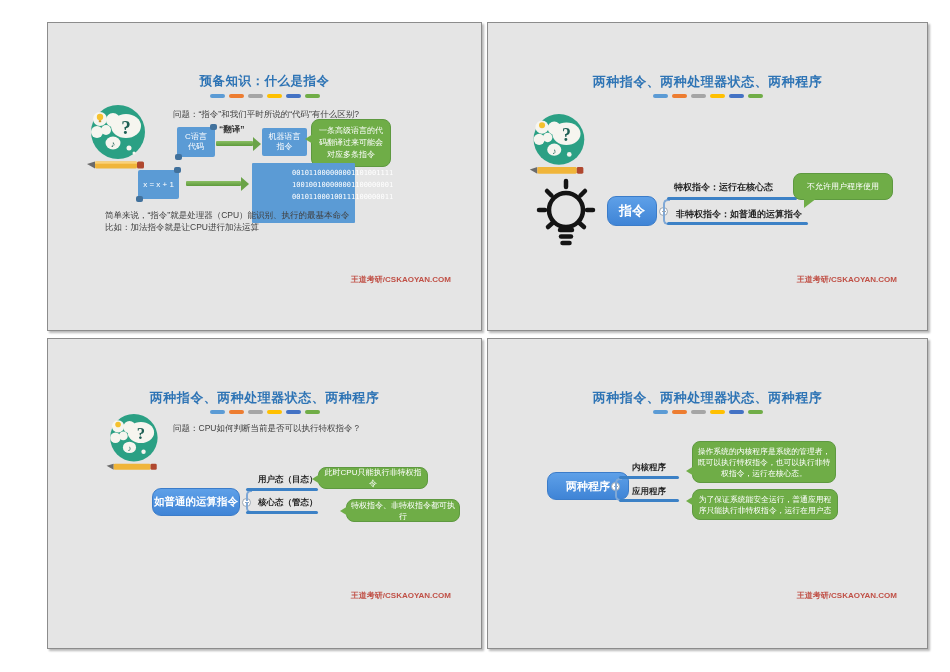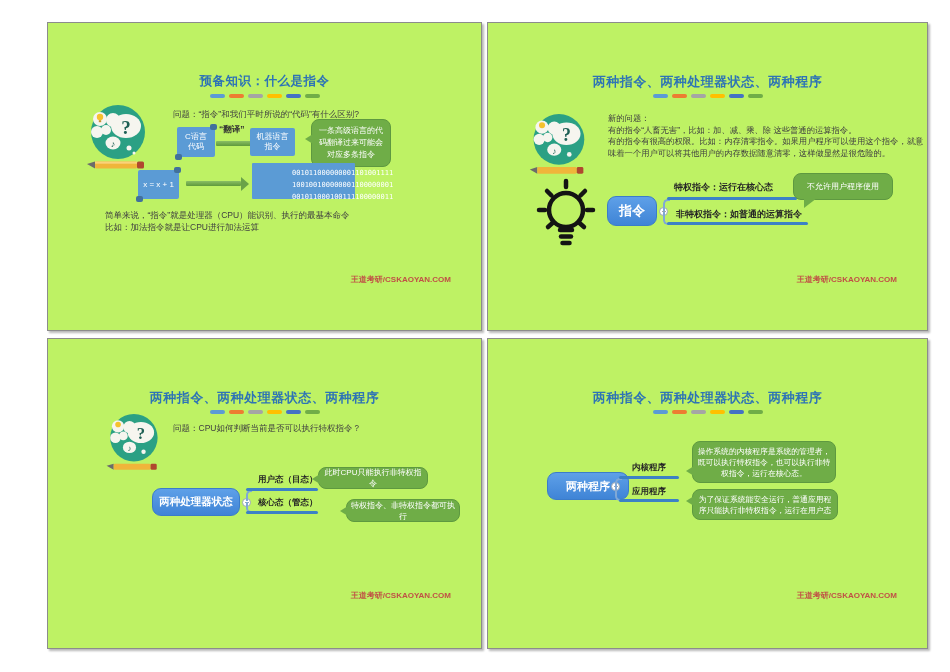--- a/index.html
+++ b/index.html
@@ -1,18 +1,18 @@
 <!DOCTYPE html>
 <html><head>
 <meta charset="utf-8">
 <style>
   html,body{margin:0;padding:0;background:#ffffff;}
   #canvas{position:relative;width:950px;height:672px;background:#ffffff;overflow:hidden;
           font-family:"Liberation Sans",sans-serif;color:#3c3c3c;}
-  .slide{position:absolute;background:#bef264;border:1px solid #8c8c8c;
+  .slide{position:absolute;background:#e5e5e5;border:1px solid #8c8c8c;
          box-shadow:2px 2px 2px rgba(0,0,0,.28);}
   #s1{left:47px;top:22px;width:433px;height:307px;}
   #s2{left:487px;top:22px;width:439px;height:307px;}
   #s3{left:47px;top:338px;width:433px;height:309px;}
   #s4{left:487px;top:338px;width:439px;height:309px;}
 
   .ml{white-space:pre-line;}
   .title{position:absolute;top:50px;left:0;right:0;text-align:center;color:#2E74B5;
          font-weight:bold;font-size:13px;letter-spacing:.5px;}
   .dashes{position:absolute;top:71px;left:0;right:0;display:flex;justify-content:center;gap:4px;}
@@ -66,25 +66,25 @@
   .fkb{position:absolute;border-left:2px solid #7FA8D6;border-bottom:2px solid #7FA8D6;
         border-radius:0 0 0 5px;box-sizing:border-box;}
 
   
   #s1 .title{font-size:12.5px;}
   #s1 .think{left:36px;top:79px;}
   #s1 .q1{left:125px;top:86px;}
   #s1 .scroll-c{left:129px;top:104px;width:38px;height:30px;font-size:8px;line-height:10px;}
   #s1 .trans{left:171px;top:101px;font-size:8.5px;font-weight:bold;color:#333;position:absolute;}
   #s1 .arrow1{left:168px;top:118px;width:37px;}
-  #s1 .mlang{left:202px;top:105px;width:45px;height:28px;font-size:8px;line-height:10px;}
+  #s1 .mlang{left:214px;top:105px;width:45px;height:28px;font-size:8px;line-height:10px;}
   #s1 .bubble1{left:263px;top:96px;width:80px;height:48px;font-size:8px;line-height:12px;}
   #s1 .scroll-x{left:90px;top:147px;width:41px;height:29px;font-size:8px;}
   #s1 .arrow2{left:138px;top:158px;width:55px;}
-  #s1 .binbox{left:204px;top:140px;width:103px;height:36px;padding-left:40px;}
+  #s1 .binbox{left:204px;top:140px;width:103px;height:60px;padding-left:40px;}
   #s1 .body1{left:57px;top:187px;}
 
   
   #s2 .think{left:39px;top:88px;}
   #s2 .intro{left:120px;top:90px;width:316px;font-size:8.3px;}
   #s2 .bulb{left:46px;top:155px;position:absolute;}
   #s2 .node2{left:119px;top:173px;width:50px;height:30px;font-size:13px;}
   #s2 .conn2{left:171px;top:184px;}
   #s2 .fkt2{left:175px;top:176px;width:7px;height:12px;}
   #s2 .fkb2{left:175px;top:189px;width:7px;height:13px;}
@@ -194,24 +194,20 @@
       <circle cx="22" cy="28" r="5" fill="#F6F5EF"></circle>
       <ellipse cx="29" cy="41" rx="7.5" ry="6.5" fill="#F6F5EF"></ellipse>
       <circle cx="45" cy="46" r="2.5" fill="#F6F5EF"></circle>
       <text x="42" y="25" font-size="19" font-weight="bold" fill="#1E5F54" text-anchor="middle" dominant-baseline="central" font-family="Liberation Serif,serif">?</text>
       <circle cx="16" cy="15" r="3.2" fill="#F5C12E"></circle>
       <text x="29" y="42" font-size="9" fill="#1E5F54" text-anchor="middle" dominant-baseline="central">♪</text>
       <polygon points="3,62 11,59.5 11,66.5" fill="#6b6b6b"></polygon>
       <rect x="11" y="59.5" width="42" height="7" rx="1.5" fill="#F0B53A"></rect>
       <rect x="53" y="59.5" width="7" height="7" rx="1.5" fill="#B0482F"></rect>
     </svg>
-    <div class="txt intro ml">新的问题：
-有的指令“人畜无害”，比如：加、减、乘、除 这些普通的运算指令。
-有的指令有很高的权限。比如：内存清零指令。如果用户程序可以使用这个指令，就意
-味着一个用户可以将其他用户的内存数据随意清零，这样做显然是很危险的。</div>
     <svg class="bulb" width="64" height="74" viewBox="0 0 64 74">
       <g stroke="#141414" stroke-width="4.5" fill="none" stroke-linecap="round">
         <circle cx="32" cy="32" r="17"></circle>
         <path d="M26 52 L38 52"></path>
           <path d="M27 58.5 L37 58.5"></path>
           <path d="M28.5 65 L35.5 65"></path>
         <path d="M32 3 L32 9"></path>
           <path d="M13 13 L17.5 17.5"></path>
           <path d="M51 13 L46.5 17.5"></path>
         <path d="M5 32 L11 32"></path>
@@ -252,21 +248,21 @@
       <ellipse cx="29" cy="41" rx="7.5" ry="6.5" fill="#F6F5EF"></ellipse>
       <circle cx="45" cy="46" r="2.5" fill="#F6F5EF"></circle>
       <text x="42" y="25" font-size="19" font-weight="bold" fill="#1E5F54" text-anchor="middle" dominant-baseline="central" font-family="Liberation Serif,serif">?</text>
       <circle cx="16" cy="15" r="3.2" fill="#F5C12E"></circle>
       <text x="29" y="42" font-size="9" fill="#1E5F54" text-anchor="middle" dominant-baseline="central">♪</text>
       <polygon points="3,62 11,59.5 11,66.5" fill="#6b6b6b"></polygon>
       <rect x="11" y="59.5" width="42" height="7" rx="1.5" fill="#F0B53A"></rect>
       <rect x="53" y="59.5" width="7" height="7" rx="1.5" fill="#B0482F"></rect>
     </svg>
     <div class="txt q3 ml">问题：CPU如何判断当前是否可以执行特权指令？</div>
-    <div class="mnode node3">两种处理器状态</div>
+    <div class="mnode node3">如普通的运算指令</div>
     <div class="mconn conn3"></div>
     <div class="fkt fkt3"></div>
     <div class="fkb fkb3"></div>
     <div class="blabel b1l">用户态（目态）</div>
     <div class="bline u1"></div>
     <div class="gbubble bub1 t-left ty6">此时CPU只能执行非特权指令</div>
     <div class="blabel b2l">核心态（管态）</div>
     <div class="bline u2"></div>
     <div class="gbubble bub2 t-left ty6">特权指令、非特权指令都可执行</div>
     <div class="footer">王道考研/CSKAOYAN.COM</div>

